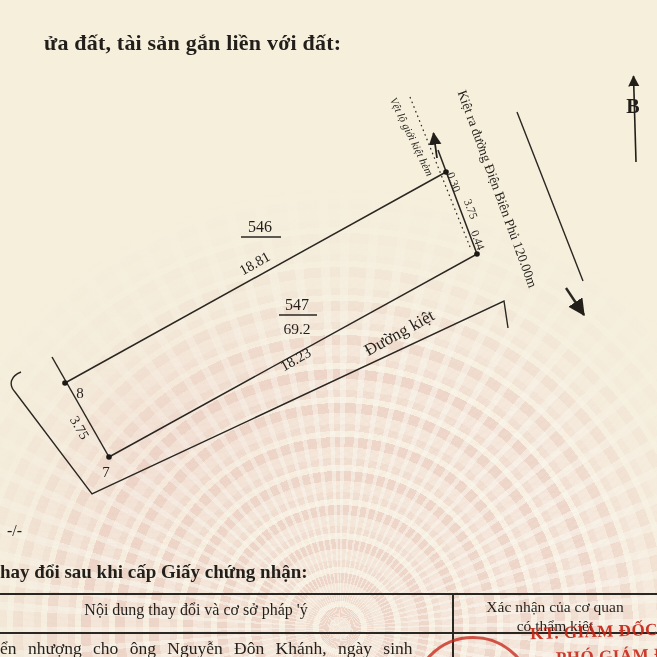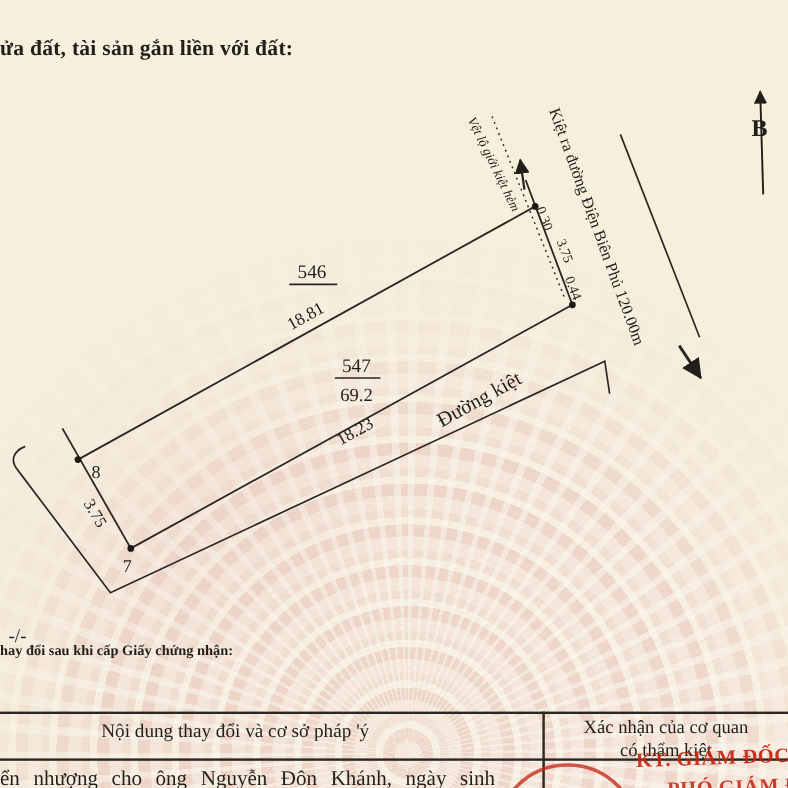--- a/index.html
+++ b/index.html
@@ -28,23 +28,23 @@
     inset:0;
     background:
       radial-gradient(circle 460px at 340px 628px, rgba(244,238,219,0) 0 56%, rgba(245,239,221,.78) 80%, #f5efdc 97%);
   }
   .pink-wash{
     left:-80px;top:250px;width:420px;height:320px;border-radius:50%;
     background:radial-gradient(closest-side, rgba(238,208,198,.35), rgba(238,208,198,0));
   }
   
   .t{position:absolute;white-space:nowrap;}
-  .title-top{left:0;top:30px;font-size:18px;font-weight:bold;letter-spacing:.2px;}
+  .title-top{left:0;top:30px;font-size:22px;font-weight:bold;letter-spacing:.2px;padding-left:44px;}
   .mark{left:7px;top:522px;font-size:16px;}
-  .sec-title{left:0;top:535px;font-size:12px;font-weight:bold;font-family:Liberation Serif, serif;}
+  .sec-title{left:0;top:561px;font-size:19px;font-weight:bold;font-family:Liberation Serif, serif;}
   .hline{position:absolute;background:#2a2622;height:1.6px;}
   .vline{position:absolute;background:#2a2622;width:1.6px;}
   .col1-h{left:0;top:601px;width:392px;text-align:center;font-size:16px;}
   .col2-h{left:453px;top:598px;width:204px;text-align:center;font-size:15.5px;line-height:1.2;}
   .entry{left:0;top:638px;font-size:17.5px;word-spacing:7px;}
   .stamp-circle{
     left:412px;top:636px;width:116px;height:116px;border-radius:50%;
     border:3px solid rgba(196,35,20,.75);
   }
   .stamp-t1{left:530px;top:622px;font-size:17px;font-weight:bold;color:rgba(196,35,20,.92);transform:rotate(-2deg);letter-spacing:.5px;}

